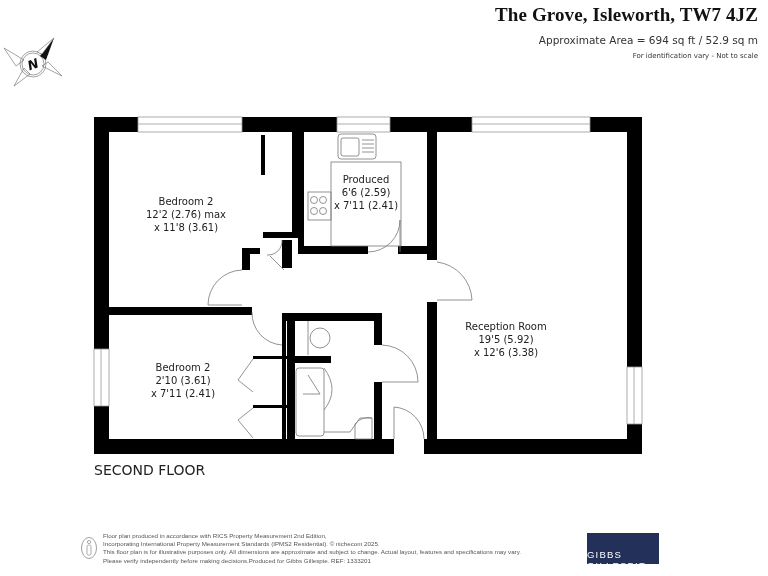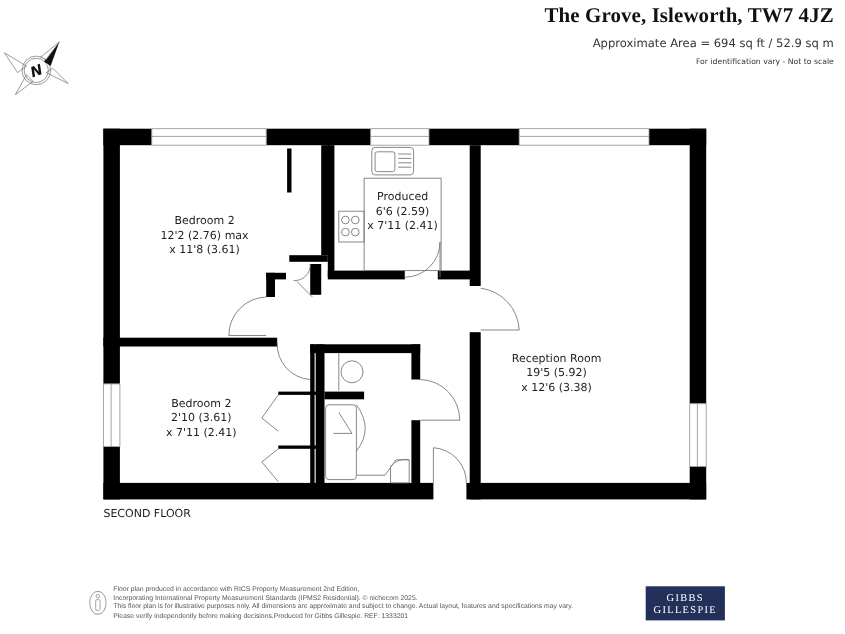--- a/index.html
+++ b/index.html
@@ -3,24 +3,24 @@
 <meta charset="utf-8">
 <style>
   html,body{margin:0;padding:0;background:#fff;}
   body{width:768px;height:576px;position:relative;overflow:hidden;font-family:"DejaVu Sans",sans-serif;color:#222;}
   .title{position:absolute;right:10px;top:4px;font-family:Liberation Serif, serif;font-weight:bold;font-size:19px;color:#111;letter-spacing:0.1px;}
   .area{position:absolute;right:10px;top:34px;font-size:10.5px;color:#333;}
   .scale{position:absolute;right:10px;top:52px;font-size:7px;color:#333;}
   .compass{position:absolute;left:2px;top:36px;width:62px;height:52px;}
   svg.plan{position:absolute;left:0;top:0;}
   .lbl{position:absolute;text-align:center;font-size:10px;line-height:13px;color:#222;white-space:nowrap;transform:translateX(-50%);}
-  .floor-label{position:absolute;left:94px;top:462px;font-size:10px;color:#222;}
+  .floor-label{position:absolute;left:94px;top:462px;font-size:14px;color:#222;}
   .footer{position:absolute;left:103px;top:532px;font-family:"Liberation Sans",sans-serif;font-size:6.2px;line-height:8.2px;color:#555;}
   .footer-icon{position:absolute;left:81px;top:537px;width:16px;height:22px;}
-  .brand{position:absolute;left:587px;top:533px;width:72px;height:31px;background:#22305a;color:#fff;font-family:Liberation Serif, serif;font-size:9.5px;letter-spacing:1.2px;text-align:center;line-height:11px;padding-top:6px;box-sizing:border-box;}
+  .brand{position:absolute;left:587px;top:533px;width:72px;height:31px;background:#22305a;color:#fff;font-family:Liberation Sans, sans-serif;font-size:9.5px;letter-spacing:1.2px;line-height:11px;padding-top:16px;box-sizing:border-box;}
 </style>
 </head>
 <body>
 
 <div class="title">The Grove, Isleworth, TW7 4JZ</div>
 <div class="area">Approximate Area = 694 sq ft / 52.9 sq m</div>
 <div class="scale">For identification vary - Not to scale</div>
 
 <svg class="compass" viewBox="0 0 62 52">
   <g stroke="#666" stroke-width="0.6" fill="none">

